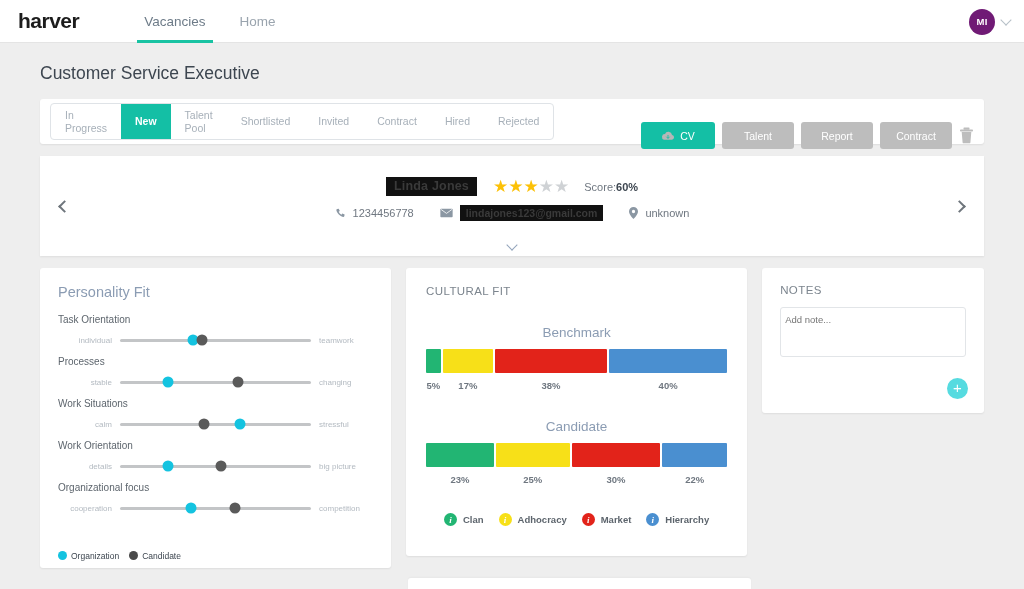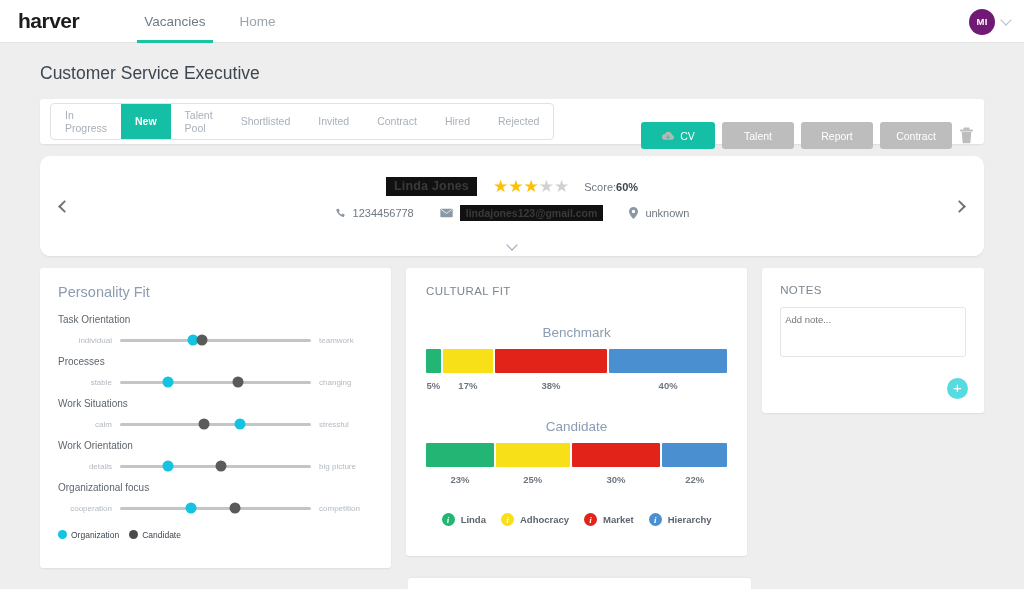--- a/index.html
+++ b/index.html
@@ -82,21 +82,21 @@
     width: 72px; height: 27px; border-radius: 3px;
     display: flex; align-items: center; justify-content: center; gap: 5px;
     font-size: 10.5px; color: #fff; cursor: pointer;
     background: #bdbdbd; border: none;
   }
   .abtn.cv { background: #14bfa5; width: 74px; }
   .trash { width: 15px; height: 17px; cursor: pointer; position: relative; }
 
   
   .cand-card {
-    margin: 12px 40px 0 40px; background: #fff; border-radius: 10px;
+    margin: 12px 40px 0 40px; background: #fff; border-radius: 0;
     height: 100px; position: relative;
     box-shadow: 0 1px 2px rgba(0,0,0,.07);
   }
   .arrow {
     position: absolute; top: 50%; transform: translateY(-50%);
     width: 30px; height: 30px; display: flex; align-items: center; justify-content: center;
     cursor: pointer;
   }
   .arrow.left { left: 8px; }
   .arrow.right { right: 8px; }
@@ -169,21 +169,21 @@
     position: relative; flex: 1; height: 3px; background: #c3c5c7; border-radius: 2px;
   }
   .knob {
     position: absolute; top: 50%; width: 11px; height: 11px; border-radius: 50%;
     transform: translate(-50%, -50%);
   }
   .knob.org { background: #14c3e0; }
   .knob.cand { background: #5a5a5a; }
 
   .legend {
-    position: absolute; left: 18px; bottom: 28px;
+    position: absolute; left: 18px; bottom: 7px;
     display: flex; align-items: center; gap: 10px;
     font-size: 8.5px; color: #3d4650;
   }
   .legend span.d {
     display: inline-block; width: 9px; height: 9px; border-radius: 50%;
     margin-right: 4px; vertical-align: -1px;
   }
   .legend .d.org { background: #14c3e0; }
   .legend .d.cand { background: #4a4a4a; }
 
@@ -456,21 +456,21 @@
         <div class="cf-lab" style="flex:23">23%</div>
         <div class="cf-lab" style="flex:25">25%</div>
         <div class="cf-lab" style="flex:30">30%</div>
         <div class="cf-lab" style="flex:22">22%</div>
       </div>
     </div>
 
     <div class="cf-legend">
       <div class="cf-li">
         <span class="ico-i" style="background:#22b573">i</span>
-        <span>Linda</span>
+        <span>Clan</span>
       </div>
       <div class="cf-li">
         <span class="ico-i" style="background:#f7e018">i</span>
         <span>Adhocracy</span>
       </div>
       <div class="cf-li">
         <span class="ico-i" style="background:#e2231a">i</span>
         <span>Market</span>
       </div>
       <div class="cf-li">

